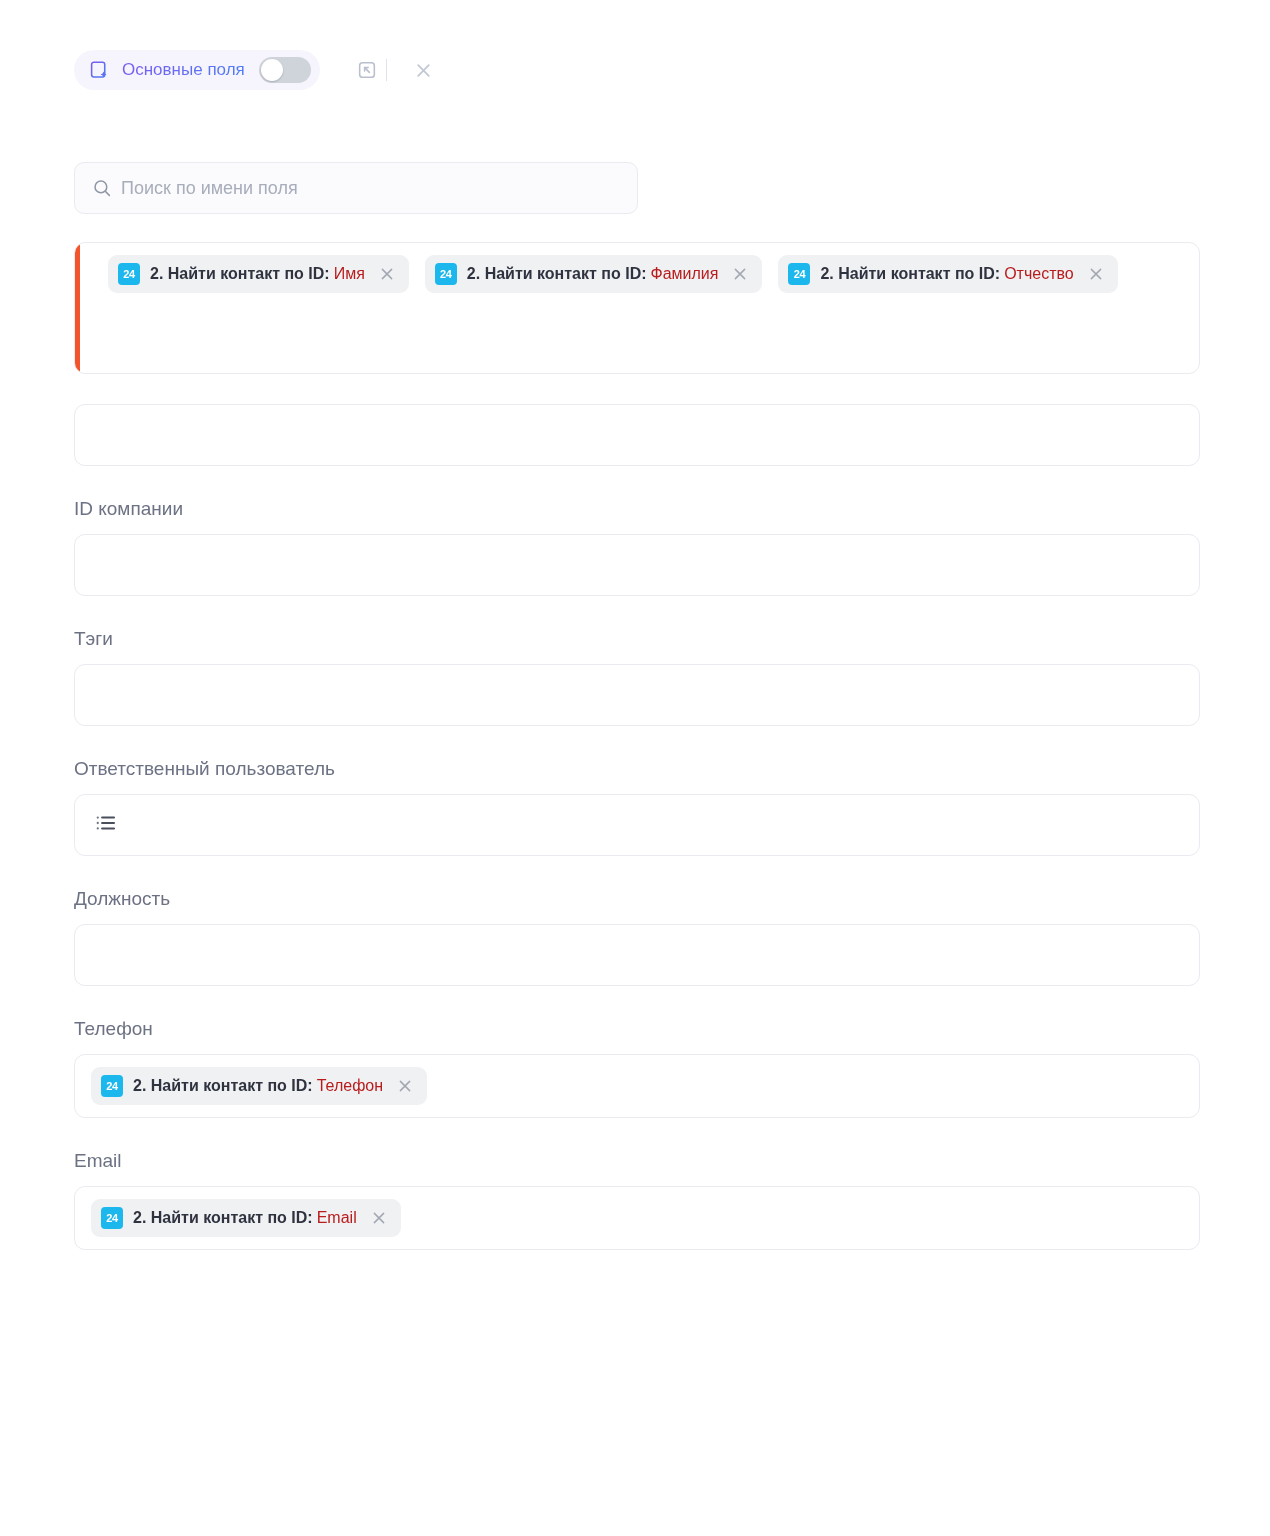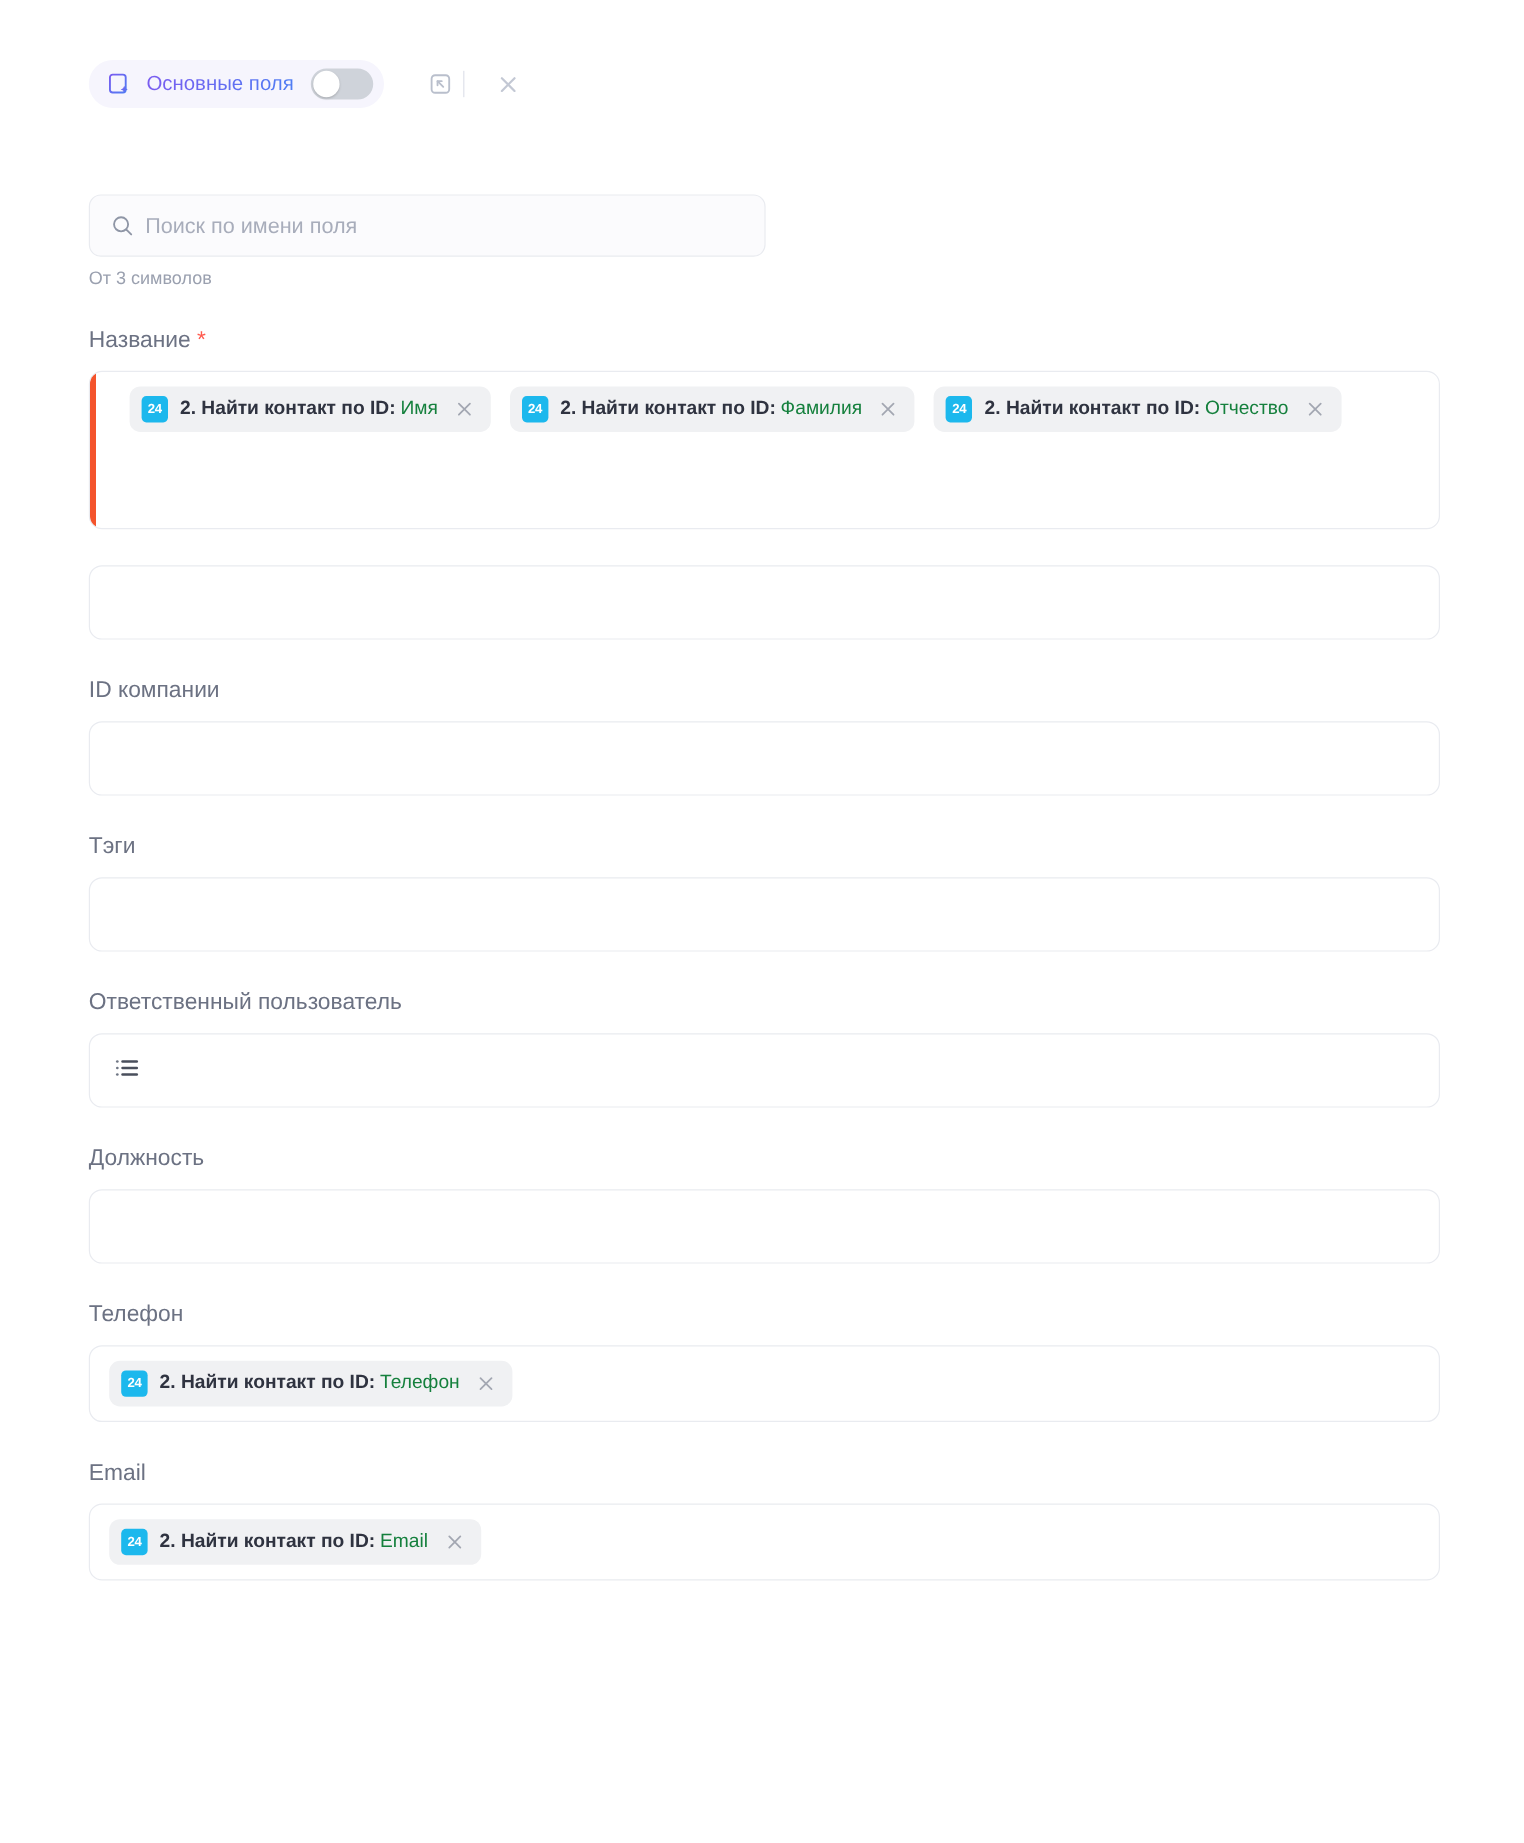--- a/index.html
+++ b/index.html
@@ -204,21 +204,21 @@
     font-weight: bold;
     display: flex;
     align-items: center;
     justify-content: center;
     flex: none;
     letter-spacing: -0.3px;
   }
 
   .tag-text { font-size: 16px; line-height: 20px; white-space: nowrap; }
   .tag-prefix { color: #2f3340; font-weight: bold; }
-  .tag-value { color: #15803d; font-weight: normal; margin-left: 4px; }
+  .tag-value { color: #b91c1c; font-weight: normal; margin-left: 4px; }
 
   .tag-close {
     width: 16px; height: 16px;
     flex: none;
     margin-left: 4px;
     opacity: .65;
     cursor: pointer;
   }
 
   .list-icon { width: 26px; height: 26px; margin: 3px 0 3px 2px; }
@@ -280,26 +280,24 @@
   <div class="search-area">
     <div class="search-box">
       <span class="search-icon">
         <svg viewBox="0 0 24 24" width="22" height="22" fill="none">
           <circle cx="10.8" cy="10.8" r="6.4" stroke="#8f96a6" stroke-width="1.7"></circle>
           <line x1="15.6" y1="15.6" x2="20" y2="20" stroke="#8f96a6" stroke-width="1.7" stroke-linecap="round"></line>
         </svg>
       </span>
       <input class="search-input" type="text" placeholder="Поиск по имени поля" style="">
     </div>
-    <div class="search-hint">От 3 символов</div>
   </div>
 
   <div class="fields">
       <div class="field">
-        <div class="field-label"><span>Название</span> <span class="req">*</span></div>
         <div class="field-control required-marked tall">
           <span class="tag">
             <span class="tag-badge">24</span>
             <span class="tag-text"><span class="tag-prefix">2. Найти контакт по ID:</span><span class="tag-value">Имя</span></span>
             <span class="tag-close"><svg viewBox="0 0 16 16" width="16" height="16" fill="none">
                 <path d="M3.4 3.4l9.2 9.2M12.6 3.4l-9.2 9.2" stroke="#7b8190" stroke-width="1.5" stroke-linecap="round"></path>
               </svg></span>
           </span>
           <span class="tag">
             <span class="tag-badge">24</span>

